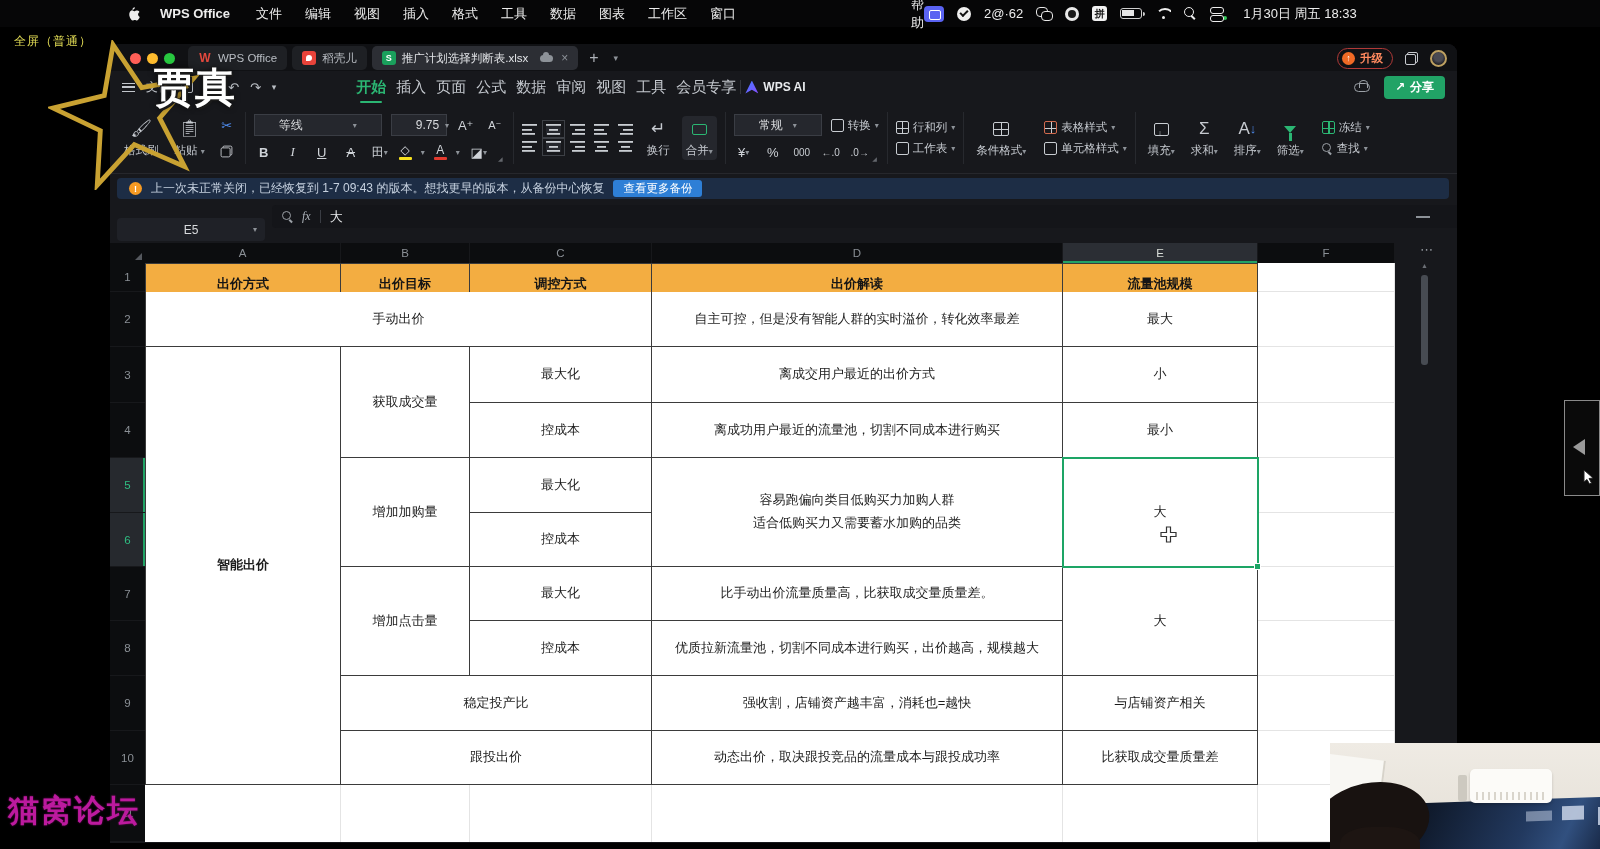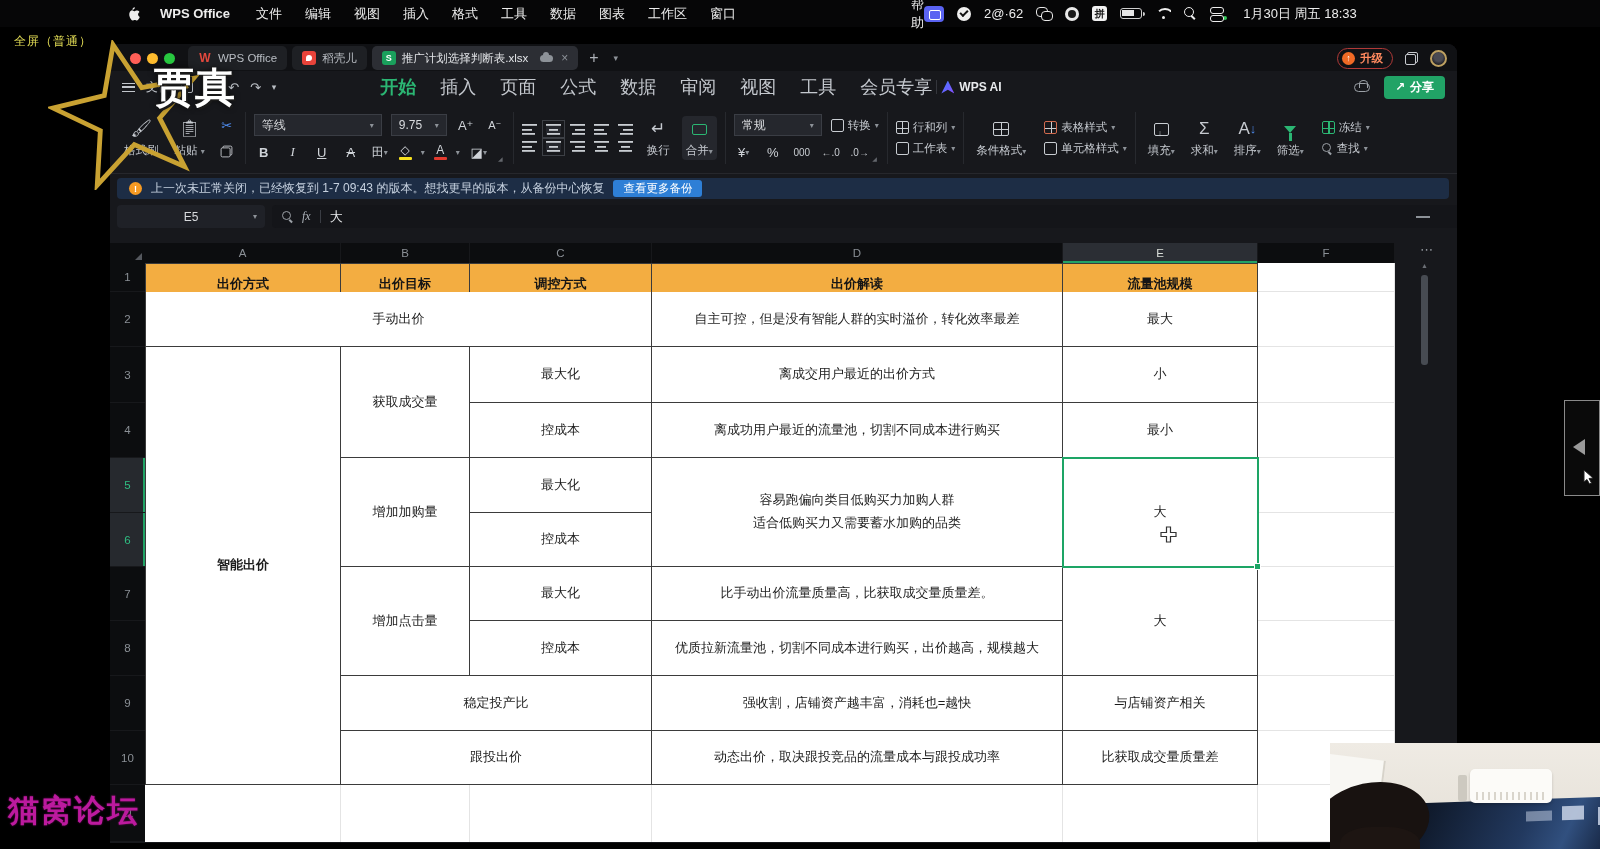--- a/index.html
+++ b/index.html
@@ -71,42 +71,42 @@
   
   #ribbonbar{position:absolute;left:0;top:27px;width:100%;height:32px;display:flex;align-items:center;padding:0 12px;background:#17181c}
   #qa{display:flex;align-items:center;gap:11px;color:#c2c6cc;font-size:12px}
   .qa-ic{font-size:13px;color:#b9bdc3;cursor:pointer}
   .ic-hamb{width:13px;height:9px;border-top:1.5px solid #c2c6cc;border-bottom:1.5px solid #c2c6cc;position:relative;cursor:pointer}
   .ic-hamb::after{content:"";position:absolute;left:0;top:2.7px;width:13px;height:1.5px;background:#c2c6cc}
   .ic-save{width:12px;height:12px;border:1.5px solid #b9bdc3;border-radius:2px;position:relative;cursor:pointer}
   .ic-save::after{content:"";position:absolute;left:2px;top:0;width:5px;height:4px;background:#b9bdc3}
   .ic-print{width:13px;height:10px;border:1.5px solid #b9bdc3;border-radius:2px;position:relative;margin-top:2px;cursor:pointer}
   .ic-print::before{content:"";position:absolute;left:2px;top:-4px;width:6px;height:3px;border:1.5px solid #b9bdc3;border-bottom:none}
-  #rtabs{display:flex;gap:24px;margin-left:104px;font-size:18px;color:#c4c8ce}
+  #rtabs{display:flex;gap:10px;margin-left:80px;font-size:15px;color:#c4c8ce}
   .rtab{position:relative;cursor:pointer;white-space:nowrap;padding:4px 0}
   .rtab.active{color:#2bb673;font-weight:bold}
   .rtab.active::after{content:"";position:absolute;left:50%;transform:translateX(-50%);bottom:-2px;width:22px;height:2px;background:#2bb673;border-radius:1px}
   #ai-sep{width:1px;height:14px;background:#34363c;margin:0 4px}
   #wps-ai{display:flex;align-items:center;gap:5px;font-size:12px;font-weight:bold;color:#e8eaed;cursor:pointer}
   #wps-ai .ai-logo{width:13px;height:13px;background:linear-gradient(135deg,#3f7bff,#8a4dff);clip-path:polygon(0 100%,50% 0,100% 100%,50% 72%)}
   #rb-right{margin-left:auto;display:flex;align-items:center;gap:14px}
   .ic-cloudsync{width:16px;height:9px;background:transparent;border:1.5px solid #9ba0a6;border-radius:7px;position:relative;cursor:pointer}
   .ic-cloudsync::before{content:"";position:absolute;left:4px;top:-4px;width:7px;height:7px;border:1.5px solid #9ba0a6;border-bottom:none;border-radius:50% 50% 0 0}
   #share-btn{display:flex;align-items:center;gap:5px;background:#21a366;color:#fff;font-size:12px;font-weight:bold;border-radius:4px;padding:3px 11px;cursor:pointer}
 
   
   #toolbar{position:absolute;left:0;top:59px;width:100%;height:71px;display:flex;align-items:center;padding:0 10px;background:#17181c;border-bottom:1px solid #26272c;font-size:11.5px;color:#c6cad0}
   .vsep{width:1px;height:52px;background:#27292e;margin:0 8px;flex:none}
   .tgroup{display:flex;align-items:center;gap:8px;flex:none;position:relative}
   .bigbtn{display:flex;flex-direction:column;align-items:center;gap:3px;cursor:pointer;padding:2px 4px}
   .bigbtn .bic{font-size:17px;line-height:20px;height:22px;display:flex;align-items:center;justify-content:center}
   .col2{display:flex;flex-direction:column;gap:6px}
   .rowline{display:flex;align-items:center;gap:9px}
   .fbtn{min-width:20px;height:20px;display:flex;align-items:center;justify-content:center;font-size:13px;cursor:pointer;color:#cfd3d8}
-  .selbox{background:#25272d;border:1px solid #3a3d44;border-radius:0;height:22px;display:flex;align-items:center;padding:0 7px;gap:6px;font-size:12px;color:#d8dadd;cursor:pointer}
+  .selbox{background:#25272d;border:1px solid #3a3d44;border-radius:0;height:22px;display:flex;align-items:center;padding:0 24px;gap:6px;font-size:12px;color:#d8dadd;cursor:pointer}
   .selbox .chev{font-size:8px;color:#8d9298;margin-left:auto}
   .colorbar{display:flex;flex-direction:column;align-items:center;cursor:pointer}
   .colorbar .g{font-size:12px;line-height:12px;color:#cfd3d8}
   .colorbar .bar{width:13px;height:3px;margin-top:1.5px;border-radius:1px}
   .chev{font-size:8px;color:#8d9298}
   .il{width:15px;height:11px;background-repeat:no-repeat;cursor:pointer}
   .il.l{background-image:linear-gradient(#c9cdd2,#c9cdd2),linear-gradient(#c9cdd2,#c9cdd2),linear-gradient(#c9cdd2,#c9cdd2);background-size:15px 1.8px,10px 1.8px,13px 1.8px;background-position:0 0,0 4.5px,0 9px}
   .il.c{background-image:linear-gradient(#c9cdd2,#c9cdd2),linear-gradient(#c9cdd2,#c9cdd2),linear-gradient(#c9cdd2,#c9cdd2);background-size:15px 1.8px,9px 1.8px,13px 1.8px;background-position:center 0,center 4.5px,center 9px}
   .il.r{background-image:linear-gradient(#c9cdd2,#c9cdd2),linear-gradient(#c9cdd2,#c9cdd2),linear-gradient(#c9cdd2,#c9cdd2);background-size:15px 1.8px,10px 1.8px,13px 1.8px;background-position:right 0,right 4.5px,right 9px}
   .il.boxed{outline:1px solid #3d4046;outline-offset:3px;background-color:#25272d}
@@ -120,21 +120,21 @@
   .funnel{width:0;height:0;border-left:6px solid transparent;border-right:6px solid transparent;border-top:7px solid #2bb673;position:relative}
   .funnel::after{content:"";position:absolute;left:-1.2px;top:-2px;width:2.4px;height:8px;background:#2bb673;top:0}
   .corner-mark{position:absolute;right:2px;bottom:0;font-size:6px;color:#63666c}
 
   
   #notif{position:absolute;left:7px;top:134px;width:1332px;height:21px;background:#1d2d45;border-radius:4px;display:flex;align-items:center;gap:9px;padding:0 12px;font-size:12px;color:#c6d1df}
   #notif .warn{width:13px;height:13px;border-radius:50%;background:#f59a23;color:#fff;font-size:9px;font-weight:bold;display:flex;align-items:center;justify-content:center;flex:none}
   #notif-btn{background:#2e7fd6;color:#fff;border-radius:3px;padding:1px 10px;font-size:11.5px;cursor:pointer;white-space:nowrap}
 
   
-  #namebox{position:absolute;left:7px;top:161px;width:148px;height:23px;background:#1f2127;border-radius:4px;display:flex;align-items:center;justify-content:center;font-size:12px;color:#d8dadd;cursor:pointer}
+  #namebox{position:absolute;left:7px;top:174px;width:148px;height:23px;background:#1f2127;border-radius:4px;display:flex;align-items:center;justify-content:center;font-size:12px;color:#d8dadd;cursor:pointer}
   #namebox .chev{position:absolute;right:8px}
   #fbar{position:absolute;left:162px;top:161px;width:1221px;height:23px;background:#141519;border-radius:4px;display:flex;align-items:center;gap:9px;padding:0 10px;font-size:12px}
   .ic-mag{width:11px;height:11px;position:relative;flex:none}
   .ic-mag::before{content:"";position:absolute;left:0;top:0;width:7px;height:7px;border:1.5px solid #9ba0a6;border-radius:50%}
   .ic-mag::after{content:"";position:absolute;left:7.5px;top:7.5px;width:4px;height:1.5px;background:#9ba0a6;transform:rotate(45deg);transform-origin:0 0}
   #fx{font-style:italic;color:#aeb4bb;font-family:"Liberation Serif","DejaVu Serif",serif}
   #fdiv{width:1px;height:13px;background:#3a3d44}
   #fvalue{color:#e8eaec;font-size:13px}
 
   

